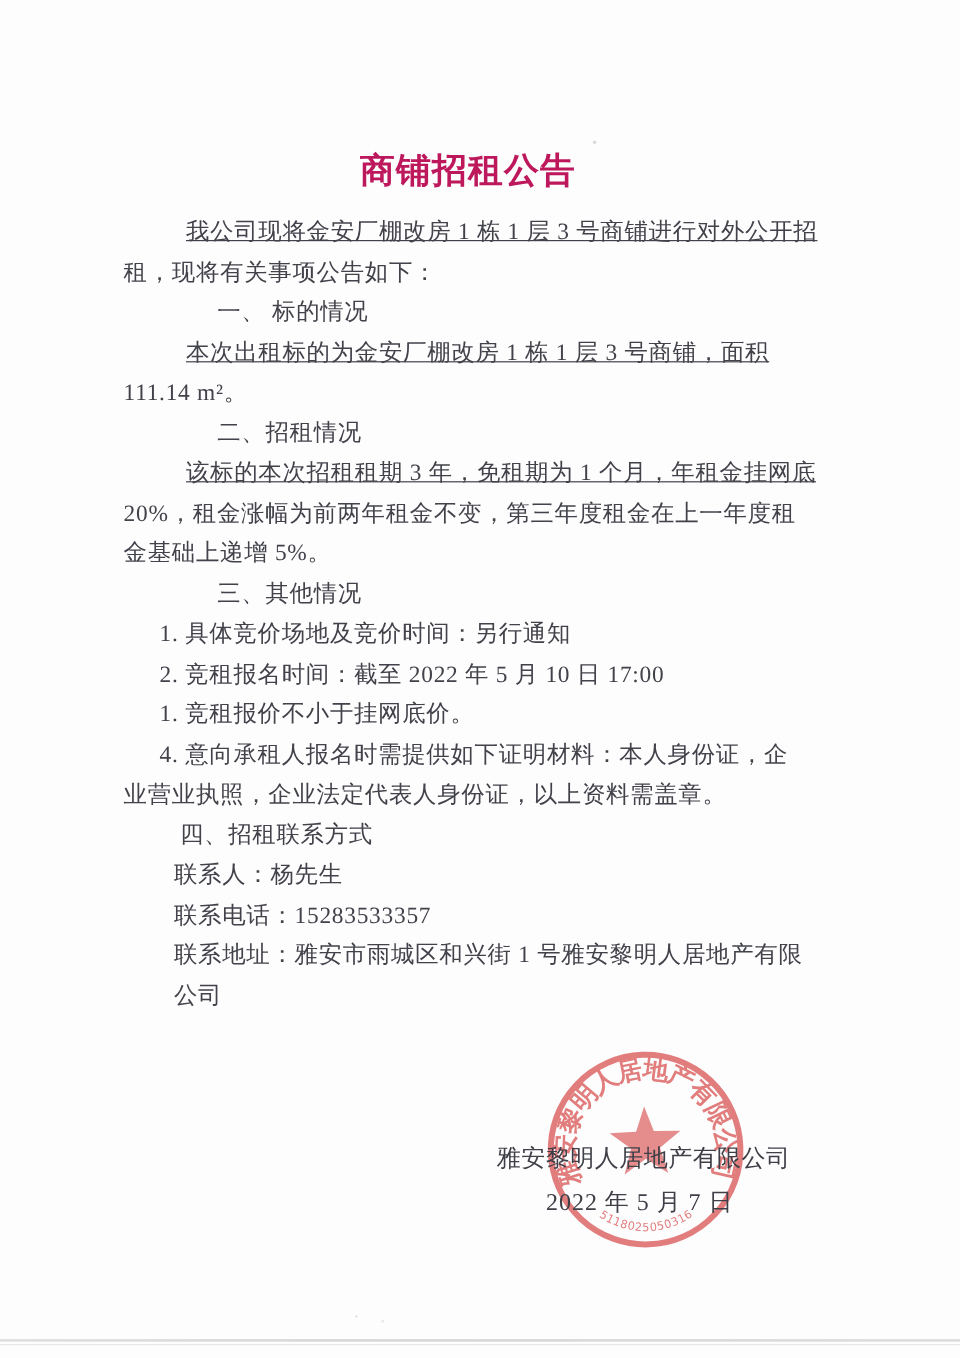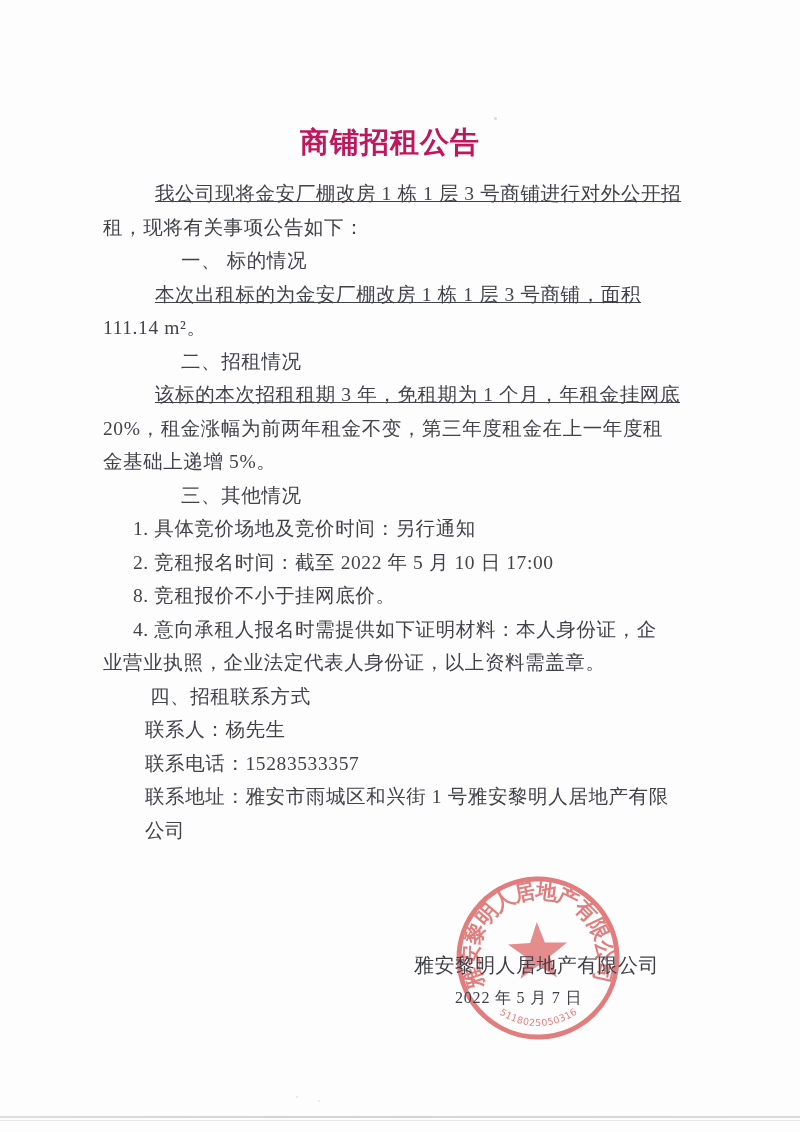--- a/index.html
+++ b/index.html
@@ -42,21 +42,21 @@
     left:414px;top:952px;
     font-size:20px;
     letter-spacing:0.4px;
     color:#3f3f48;
     z-index:3;
     white-space:nowrap;
   }
   .signature-date{
     position:absolute;
     left:455px;top:988px;
-    font-size:16px;
+    font-size:20px;
     letter-spacing:0.8px;
     color:#3f3f48;
     z-index:3;
     white-space:nowrap;
   }
   .stamp{
     position:absolute;
     left:452px;top:872px;
     width:172px;height:172px;
     z-index:2;
@@ -93,21 +93,21 @@
     <div class="dline ml49">一、 标的情况</div>
     <div class="dline ml52">本次出租标的为金安厂棚改房 1 栋 1 层 3 号商铺，面积</div>
     <div class="dline">111.14 m²。</div>
     <div class="dline ml49">二、招租情况</div>
     <div class="dline ml52">该标的本次招租租期 3 年，免租期为 1 个月，年租金挂网底</div>
     <div class="dline">20%，租金涨幅为前两年租金不变，第三年度租金在上一年度租</div>
     <div class="dline">金基础上递增 5%。</div>
     <div class="dline ml49">三、其他情况</div>
     <div class="dline ml45">1. 具体竞价场地及竞价时间：另行通知</div>
     <div class="dline ml45">2. 竞租报名时间：截至 2022 年 5 月 10 日 17:00</div>
-    <div class="dline ml45">8. 竞租报价不小于挂网底价。</div>
+    <div class="dline ml45">1. 竞租报价不小于挂网底价。</div>
     <div class="dline ml45">4. 意向承租人报名时需提供如下证明材料：本人身份证，企</div>
     <div class="dline">业营业执照，企业法定代表人身份证，以上资料需盖章。</div>
     <div class="dline ml47">四、招租联系方式</div>
     <div class="dline ml42">联系人：杨先生</div>
     <div class="dline ml42">联系电话：15283533357</div>
     <div class="dline ml42">联系地址：雅安市雨城区和兴街 1 号雅安黎明人居地产有限</div>
     <div class="dline ml42">公司</div>
   </div>
 
   <div class="signature-company">雅安黎明人居地产有限公司</div>

